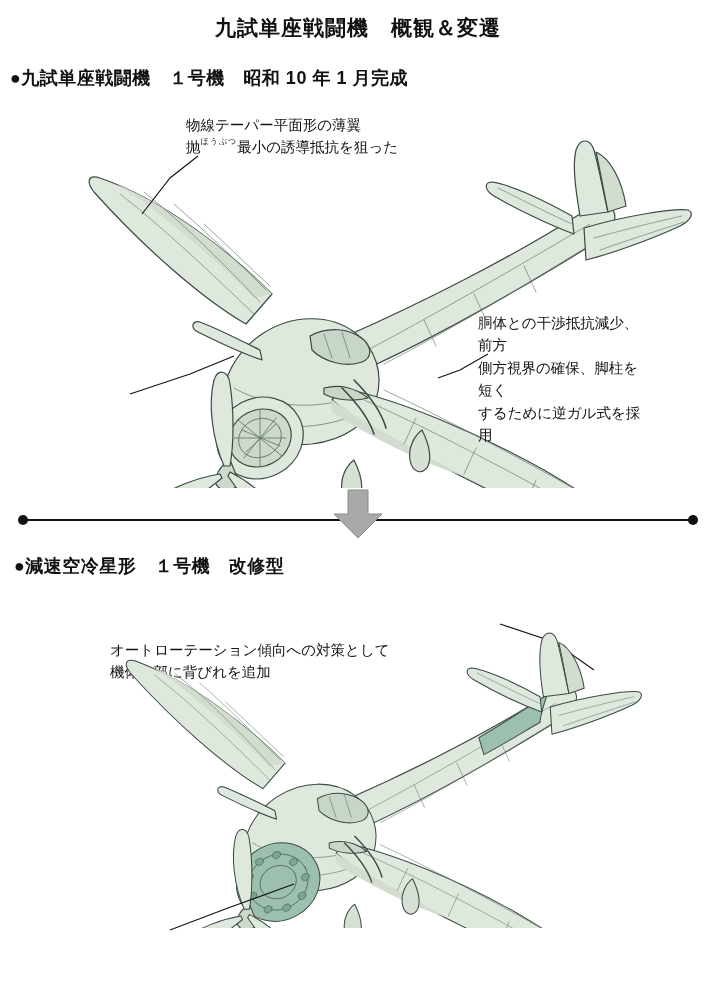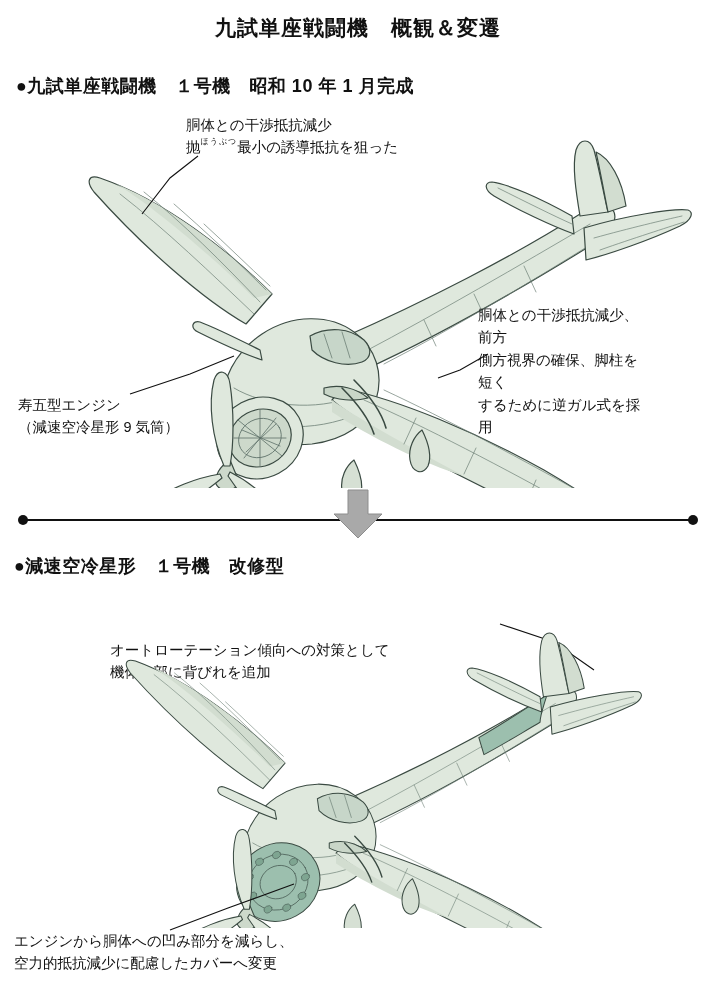--- a/index.html
+++ b/index.html
@@ -32,32 +32,32 @@
     color: #111;
   }
   .section-head {
     position: absolute;
     font-size: 18px;
     font-weight: bold;
     color: #111;
     letter-spacing: 0.5px;
     white-space: nowrap;
   }
-  #sec1-head { top: 66px; left: 16px; margin-top: 8px; }
+  #sec1-head { top: 66px; left: 10px; }
   #sec2-head { top: 554px; left: 14px; }
 
   .note {
     position: absolute;
     font-size: 14.5px;
     line-height: 1.55;
     color: #111;
     white-space: pre-line;
   }
   #note-wing      { top: 114px; left: 186px; }
-  #note-gull      { top: 304px; left: 478px; }
+  #note-gull      { top: 312px; left: 478px; }
   #note-engine    { top: 394px; left: 18px; }
   #note-fin       { top: 595px; left: 110px; margin-top: 44px; }
   #note-cowl      { top: 930px; left: 14px; }
 
   .ruby {
     font-size: 8px;
     line-height: 1;
     display: inline-block;
     position: relative;
     top: -8px;
@@ -204,34 +204,32 @@
           <path d="M318 300 C 336 318, 346 334, 350 346"></path>
           <path d="M330 292 C 348 310, 358 326, 362 340"></path>
         </g>
       </g>
     </svg>
   </div>
 
   <svg class="leader" style="top:150px; left:140px;" width="60" height="70">
     <path d="M58 6 L 30 28 L 2 64" fill="none" stroke="#111" stroke-width="1.1"></path>
   </svg>
-  <div class="note" id="note-wing"><span>胴体との干渉抵抗減少</span><br><span>抛</span><span class="ruby">ほうぶつ</span><span>最小の誘導抵抗を狙った</span></div>
+  <div class="note" id="note-wing"><span>物線テーパー平面形の薄翼</span><br><span>抛</span><span class="ruby">ほうぶつ</span><span>最小の誘導抵抗を狙った</span></div>
 
   <svg class="leader" style="top:344px; left:436px;" width="56" height="40">
     <path d="M52 10 L 24 26 L 2 34" fill="none" stroke="#111" stroke-width="1.1"></path>
   </svg>
   <div class="note" id="note-gull">胴体との干渉抵抗減少、前方
 側方視界の確保、脚柱を短く
 するために逆ガル式を採用</div>
 
   <svg class="leader" style="top:352px; left:128px;" width="110" height="48">
     <path d="M106 4 L 62 22 L 2 42" fill="none" stroke="#111" stroke-width="1.1"></path>
   </svg>
-  <div class="note" id="note-engine">寿五型エンジン
-（減速空冷星形 9 気筒）</div>
 
   <div class="divider">
     <div class="dot left"></div>
     <div class="line"></div>
     <div class="dot right"></div>
   </div>
 
   <svg class="arrow-down" viewBox="0 0 52 52" xmlns="http://www.w3.org/2000/svg">
     <path d="M16 2 H36 V26 H50 L26 50 L2 26 H16 Z" fill="#a9a9a9" stroke="#8d8d8d" stroke-width="1"></path>
   </svg>
@@ -334,16 +332,14 @@
           <path d="M318 300 C 336 318, 346 334, 350 346"></path>
           <path d="M330 292 C 348 310, 358 326, 362 340"></path>
         </g>
       </g>
     </svg>
   </div>
 
   <svg class="leader" style="top:882px; left:168px;" width="130" height="54">
     <path d="M126 2 L 60 26 L 2 48" fill="none" stroke="#111" stroke-width="1.1"></path>
   </svg>
-  <div class="note" id="note-cowl">エンジンから胴体への凹み部分を減らし、
-空力的抵抗減少に配慮したカバーへ変更</div>
 
 </div>
 
 </body></html>

